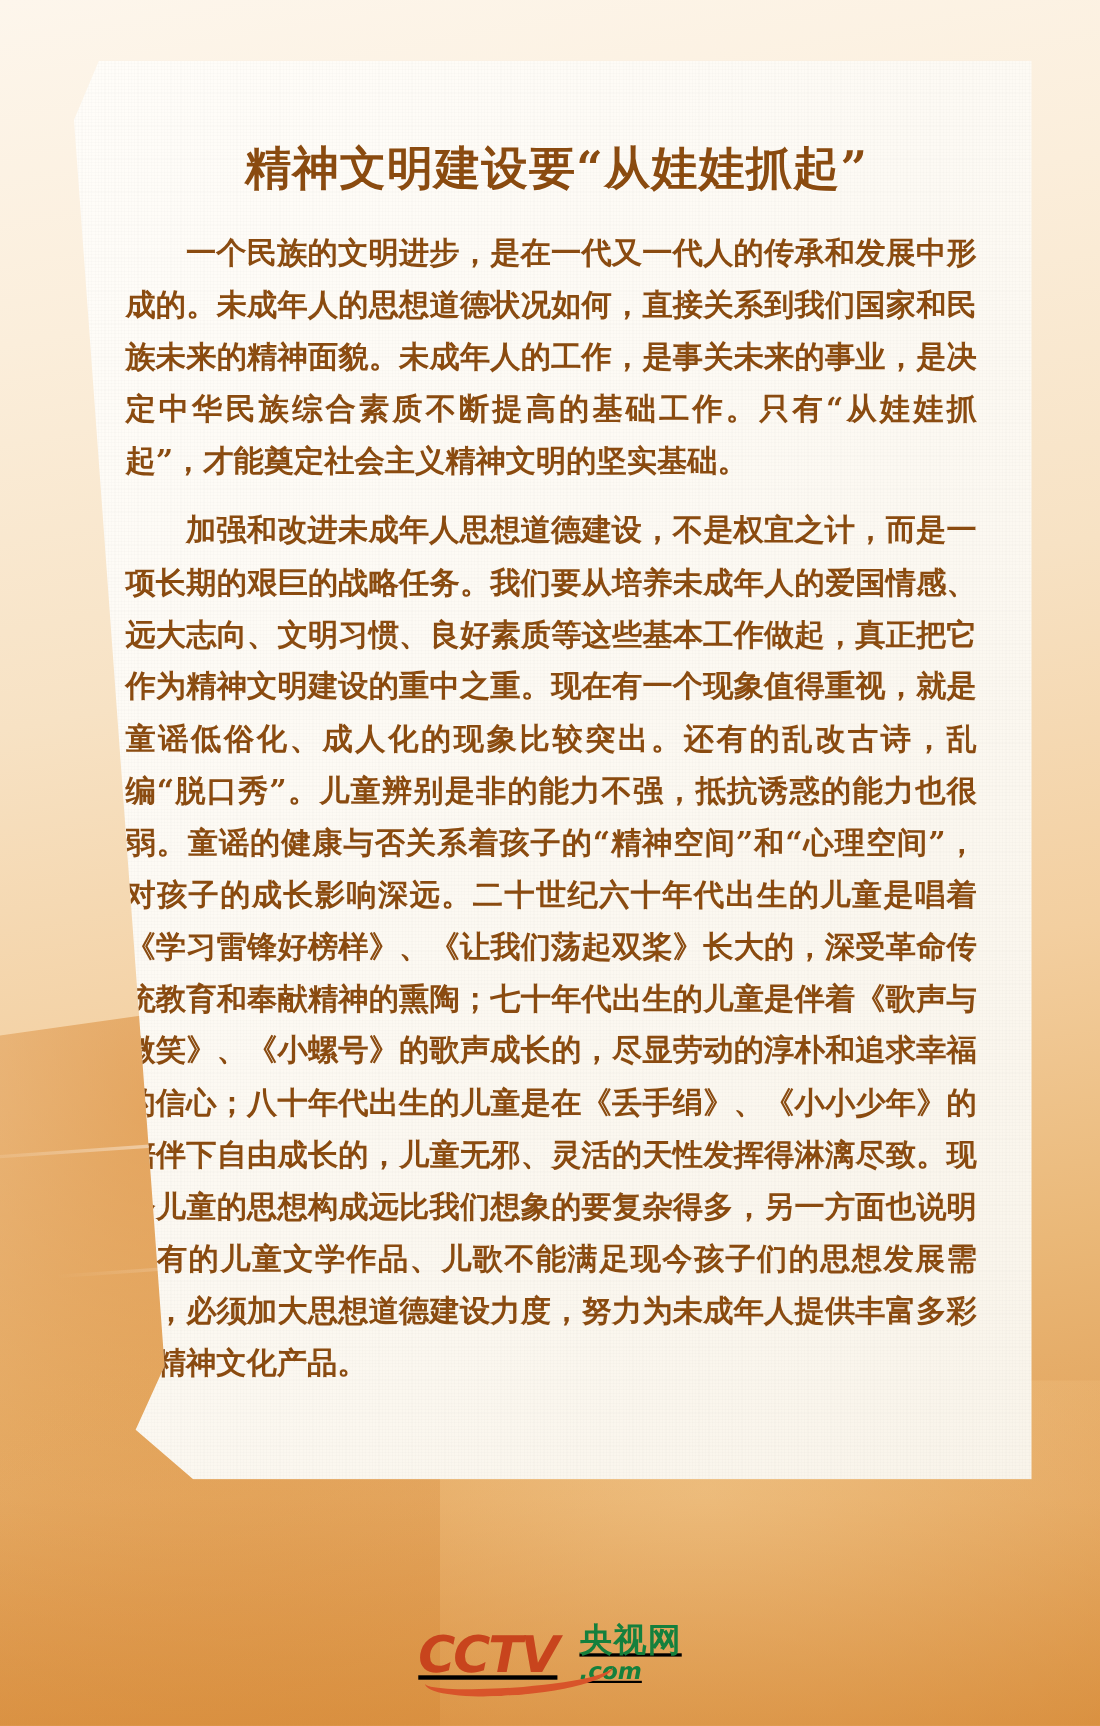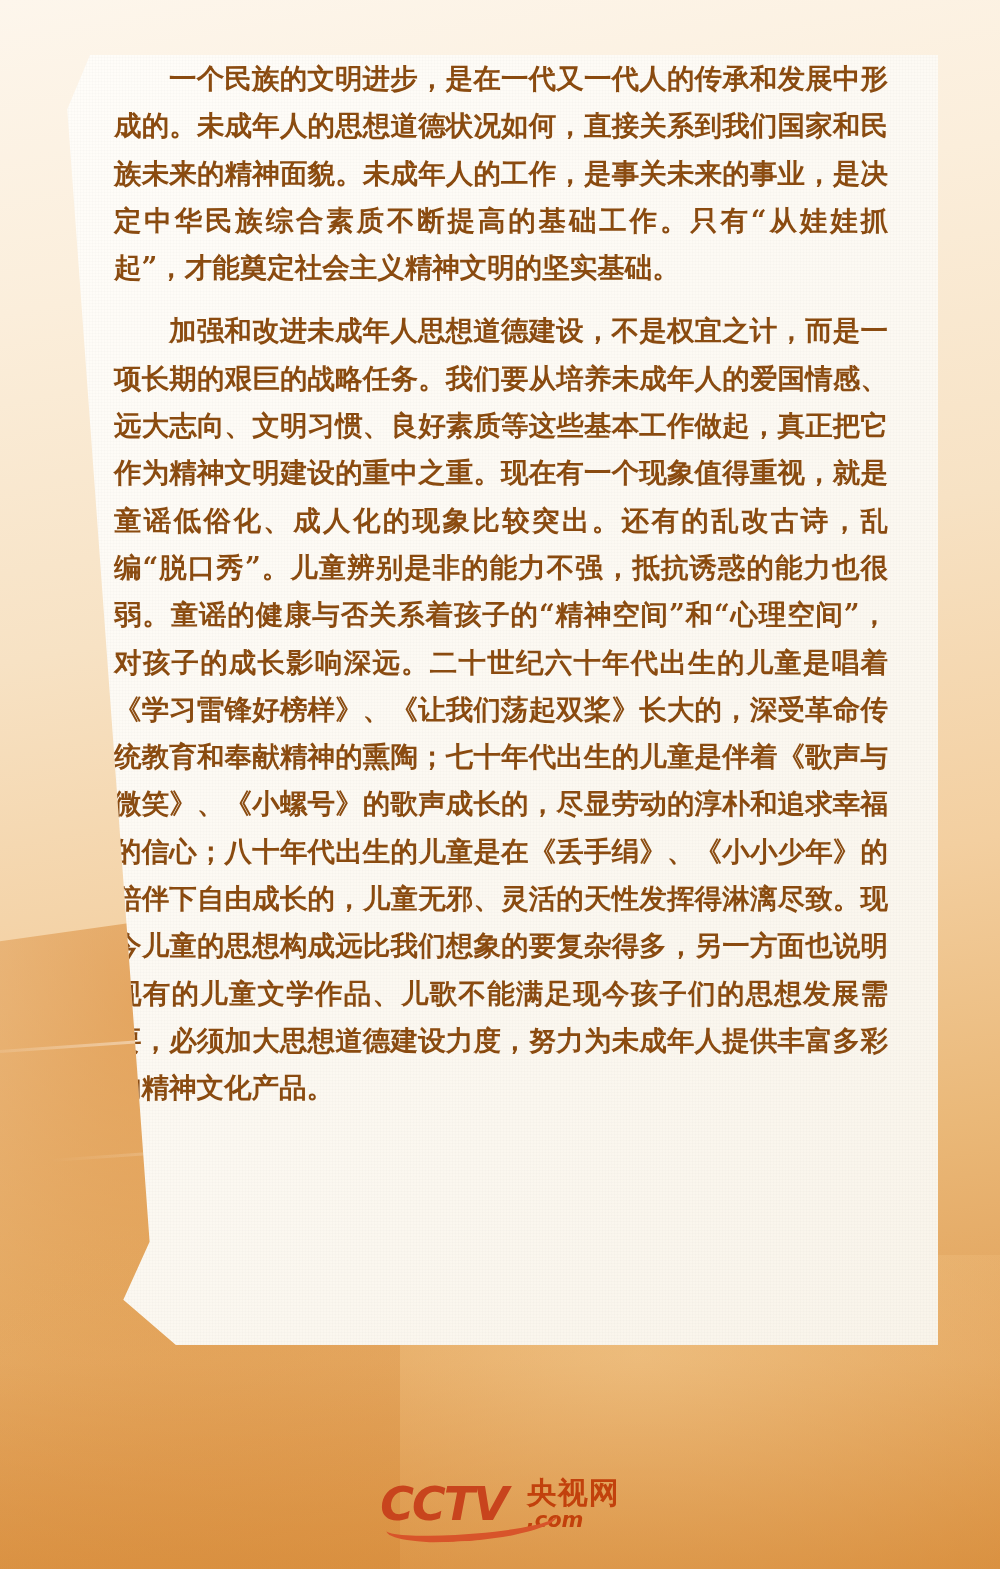--- a/index.html
+++ b/index.html
@@ -120,23 +120,24 @@
     text-indent: 2em;
   }
 
   
   .footer {
     position: absolute;
     left: 0;
     right: 0;
     bottom: 38px;
     display: flex;
-    align-items: flex-end;
+    align-items: flex-start;
     justify-content: center;
     gap: 20px;
+    text-decoration: underline;
   }
   .logo-cctv {
     font-family: "DejaVu Sans", "Liberation Sans", sans-serif;
     font-weight: bold;
     font-style: italic;
     font-size: 46px;
     letter-spacing: -2px;
     color: #c8441d;
     position: relative;
   }
@@ -148,21 +149,21 @@
     height: 30px;
     border-bottom: 7px solid #d8542a;
     border-radius: 0 0 60% 40%;
     transform: rotate(-3deg);
     pointer-events: none;
   }
   .logo-right {
     display: flex;
     flex-direction: column;
     line-height: 1;
-    color: #c2410c;
+    color: #15803d;
     font-family: "DejaVu Sans", "Liberation Sans", sans-serif;
   }
   .logo-cn {
     font-size: 30px;
     font-weight: bold;
     letter-spacing: 1px;
   }
   .logo-com {
     font-size: 21px;
     font-weight: bold;
@@ -176,20 +177,21 @@
 <div class="bg">
   <div class="bg-dune-1"></div>
   <div class="bg-dune-2"></div>
   <div class="bg-dune-3"></div>
   <div class="bg-streak"></div>
   <div class="bg-streak b"></div>
 </div>
 
 <div class="paper">
   <div class="paper-inner">
+    <h1 class="doc-title">精神文明建设要“从娃娃抓起”</h1>
     <div class="doc-body">
       <p>一个民族的文明进步，是在一代又一代人的传承和发展中形成的。未成年人的思想道德状况如何，直接关系到我们国家和民族未来的精神面貌。未成年人的工作，是事关未来的事业，是决定中华民族综合素质不断提高的基础工作。只有“从娃娃抓起”，才能奠定社会主义精神文明的坚实基础。</p>
       <p>加强和改进未成年人思想道德建设，不是权宜之计，而是一项长期的艰巨的战略任务。我们要从培养未成年人的爱国情感、远大志向、文明习惯、良好素质等这些基本工作做起，真正把它作为精神文明建设的重中之重。现在有一个现象值得重视，就是童谣低俗化、成人化的现象比较突出。还有的乱改古诗，乱编“脱口秀”。儿童辨别是非的能力不强，抵抗诱惑的能力也很弱。童谣的健康与否关系着孩子的“精神空间”和“心理空间”，对孩子的成长影响深远。二十世纪六十年代出生的儿童是唱着《学习雷锋好榜样》、《让我们荡起双桨》长大的，深受革命传统教育和奉献精神的熏陶；七十年代出生的儿童是伴着《歌声与微笑》、《小螺号》的歌声成长的，尽显劳动的淳朴和追求幸福的信心；八十年代出生的儿童是在《丢手绢》、《小小少年》的陪伴下自由成长的，儿童无邪、灵活的天性发挥得淋漓尽致。现今儿童的思想构成远比我们想象的要复杂得多，另一方面也说明现有的儿童文学作品、儿歌不能满足现今孩子们的思想发展需要，必须加大思想道德建设力度，努力为未成年人提供丰富多彩的精神文化产品。</p>
     </div>
   </div>
 </div>
 
 <div class="footer">
   <div class="logo-cctv">
     <span>CCTV</span>

